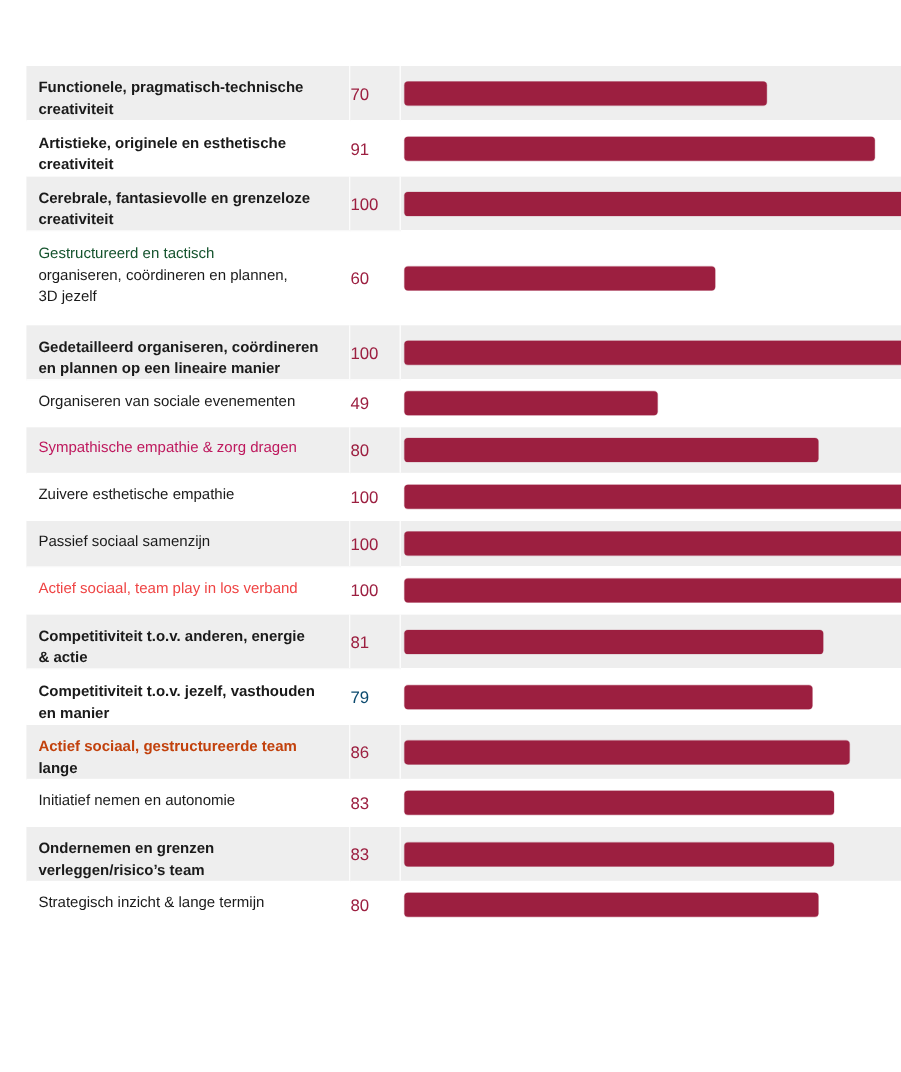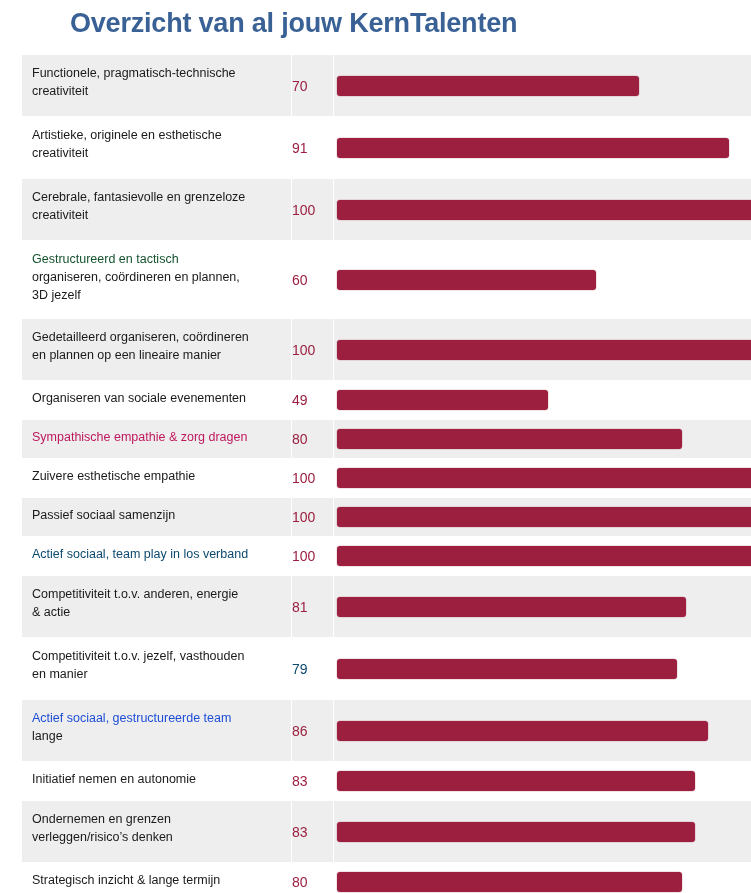--- a/index.html
+++ b/index.html
@@ -113,29 +113,28 @@
 
   
   .chart-row.alt .cell-label {
     box-shadow: inset -1px 0 0 #ffffff;
   }
   .chart-row.alt .cell-value {
     box-shadow: inset -1px 0 0 #ffffff;
   }
 
   .tall-1 .cell-label { padding-top: 8px;  padding-bottom: 12px; }
-  .tall-2 .cell-label { padding-top: 9px;  padding-bottom: 16px; }
+  .tall-2 .cell-label { padding-top: 9px;  padding-bottom: 0; font-weight: bold; }
   .tall-3 .cell-label { padding-top: 9px;  padding-bottom: 14px; }
 </style>
 </head>
 <body>
 
 <div class="page">
 
-  <div class="chart-title" style="color: rgb(58, 97, 149);">Overzicht van al jouw KernTalenten</div>
 
   <table class="chart-table">
     <tbody>
         <tr class="chart-row tall-2 alt" style="background: rgb(238, 238, 238);">
           <td class="cell cell-label"><span style="color: rgb(26, 26, 26);">Functionele, pragmatisch-technische</span><br><span style="color: rgb(26, 26, 26);">creativiteit</span></td>
           <td class="cell cell-value" style="color: rgb(156, 31, 64);">70</td>
           <td class="cell cell-bar">
             <div class="bar-track">
               <div class="bar-fill" style="width: 302px; background: rgb(156, 31, 64);"></div>
             </div>
@@ -207,21 +206,21 @@
         <tr class="chart-row tall-1 alt" style="background: rgb(238, 238, 238);">
           <td class="cell cell-label"><span style="color: rgb(26, 26, 26);">Passief sociaal samenzijn</span></td>
           <td class="cell cell-value" style="color: rgb(156, 31, 64);">100</td>
           <td class="cell cell-bar">
             <div class="bar-track">
               <div class="bar-fill" style="width: 431px; background: rgb(156, 31, 64);"></div>
             </div>
           </td>
         </tr>
         <tr class="chart-row tall-1" style="background: rgb(255, 255, 255);">
-          <td class="cell cell-label"><span style="color: #0c4a6e;">Actief sociaal, team play in los verband</span></td>
+          <td class="cell cell-label"><span style="color: #ef4444;">Actief sociaal, team play in los verband</span></td>
           <td class="cell cell-value" style="color: rgb(156, 31, 64);">100</td>
           <td class="cell cell-bar">
             <div class="bar-track">
               <div class="bar-fill" style="width: 431px; background: rgb(156, 31, 64);"></div>
             </div>
           </td>
         </tr>
         <tr class="chart-row tall-2 alt" style="background: rgb(238, 238, 238);">
           <td class="cell cell-label"><span style="color: rgb(26, 26, 26);">Competitiviteit t.o.v. anderen, energie</span><br><span style="color: rgb(26, 26, 26);">&amp; actie</span></td>
           <td class="cell cell-value" style="color: rgb(156, 31, 64);">81</td>
@@ -234,39 +233,39 @@
         <tr class="chart-row tall-2" style="background: rgb(255, 255, 255);">
           <td class="cell cell-label"><span style="color: rgb(26, 26, 26);">Competitiviteit t.o.v. jezelf, vasthouden</span><br><span style="color: rgb(26, 26, 26);">en manier</span></td>
           <td class="cell cell-value" style="color: #0c4a6e;">79</td>
           <td class="cell cell-bar">
             <div class="bar-track">
               <div class="bar-fill" style="width: 340px; background: rgb(156, 31, 64);"></div>
             </div>
           </td>
         </tr>
         <tr class="chart-row tall-2 alt" style="background: rgb(238, 238, 238);">
-          <td class="cell cell-label"><span style="color: #1d4ed8; text-align: right;">Actief sociaal, gestructureerde team</span><br><span style="color: rgb(26, 26, 26);">lange</span></td>
+          <td class="cell cell-label"><span style="color: #c2410c; text-align: right;">Actief sociaal, gestructureerde team</span><br><span style="color: rgb(26, 26, 26);">lange</span></td>
           <td class="cell cell-value" style="color: rgb(156, 31, 64);">86</td>
           <td class="cell cell-bar">
             <div class="bar-track">
               <div class="bar-fill" style="width: 371px; background: rgb(156, 31, 64);"></div>
             </div>
           </td>
         </tr>
         <tr class="chart-row tall-1" style="background: rgb(255, 255, 255);">
           <td class="cell cell-label"><span style="color: rgb(26, 26, 26);">Initiatief nemen en autonomie</span></td>
           <td class="cell cell-value" style="color: rgb(156, 31, 64);">83</td>
           <td class="cell cell-bar">
             <div class="bar-track">
               <div class="bar-fill" style="width: 358px; background: rgb(156, 31, 64);"></div>
             </div>
           </td>
         </tr>
         <tr class="chart-row tall-2 alt" style="background: rgb(238, 238, 238);">
-          <td class="cell cell-label"><span style="color: rgb(26, 26, 26);">Ondernemen en grenzen</span><br><span style="color: rgb(26, 26, 26);">verleggen/risico’s denken</span></td>
+          <td class="cell cell-label"><span style="color: rgb(26, 26, 26);">Ondernemen en grenzen</span><br><span style="color: rgb(26, 26, 26);">verleggen/risico’s team</span></td>
           <td class="cell cell-value" style="color: rgb(156, 31, 64);">83</td>
           <td class="cell cell-bar">
             <div class="bar-track">
               <div class="bar-fill" style="width: 358px; background: rgb(156, 31, 64);"></div>
             </div>
           </td>
         </tr>
         <tr class="chart-row tall-1" style="background: rgb(255, 255, 255);">
           <td class="cell cell-label"><span style="color: rgb(26, 26, 26);">Strategisch inzicht &amp; lange termijn</span></td>
           <td class="cell cell-value" style="color: rgb(156, 31, 64);">80</td>

